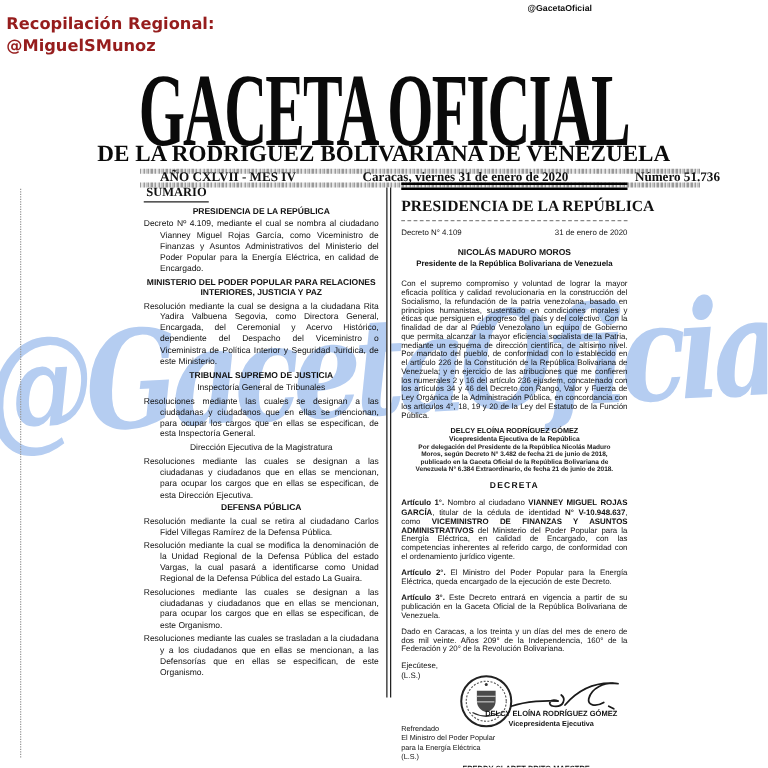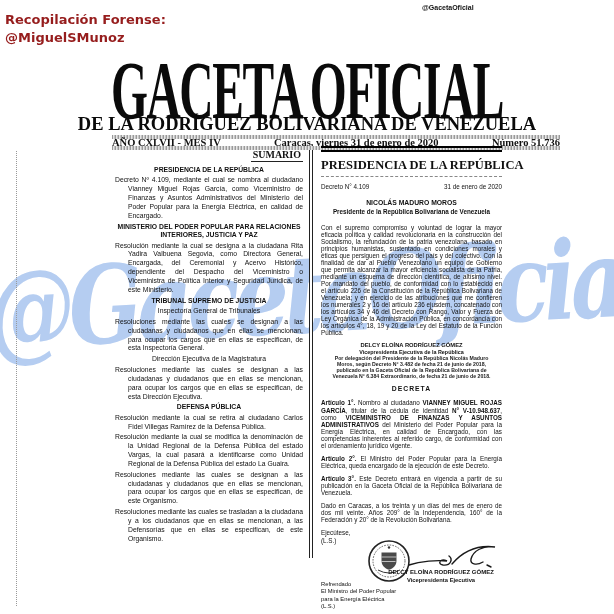--- a/index.html
+++ b/index.html
@@ -20,32 +20,32 @@
           font-family:"Liberation Serif",serif;font-weight:bold;font-size:66px;
           letter-spacing:-2px;transform:scale(.72,1.26);transform-origin:50% 0;
           white-space:nowrap;color:#0a0a0a;}
   .gsub{position:absolute;top:114px;left:0;width:614px;text-align:center;z-index:1;
         font-family:"Liberation Serif",serif;font-weight:bold;font-size:18.5px;
         white-space:nowrap;color:#0a0a0a;}
   .stipple{position:absolute;z-index:1;height:4px;
            background:repeating-linear-gradient(90deg,#9a9a9a 0 1px,#e6e6e6 1px 2px,#c4c4c4 2px 3px);}
   .s1{top:135px;left:112px;width:448px;}
   .s2{top:146px;left:112px;width:448px;}
-  .dateline{position:absolute;top:137px;left:112px;width:448px;z-index:1;display:flex;
+  .dateline{position:absolute;top:137px;left:128px;width:448px;z-index:1;display:flex;
             justify-content:space-between;align-items:baseline;
             font-family:"Liberation Serif",serif;font-weight:bold;font-size:10.5px;}
   
   .vrule-left{position:absolute;z-index:1;left:16px;top:151px;height:455px;width:0;
               border-left:1px dotted #999;}
   .vrule-mid{position:absolute;z-index:1;left:309px;top:150px;height:408px;width:2px;
              border-left:1px solid #222;border-right:1px solid #222;background:#fff;}
   
   .col-left{position:absolute;z-index:1;top:148px;left:115px;width:188px;
             font-size:6.8px;line-height:1.3;text-align:justify;}
-  .sumario{text-align:right;font-family:"Liberation Serif",serif;font-weight:bold;
+  .sumario{text-align:left;font-family:"Liberation Serif",serif;font-weight:bold;
            font-size:10px;margin-bottom:5px;}
   .sumario span{border-bottom:1px solid #222;padding:0 2px 1px;}
   .sum-h{font-weight:bold;text-align:center;margin:5px 0 1px;line-height:1.25;}
   .sum-s{text-align:center;margin:3px 0 1px;}
   .sum-e{margin:0 0 2px;padding-left:13px;text-indent:-13px;}
   .col-left p{margin:0 0 2px;}
   
   .col-right{position:absolute;z-index:1;top:146px;left:321px;width:181px;
              font-size:6.3px;line-height:1.12;}
   .dbl-rule{height:2px;border-top:2.5px solid #000;border-bottom:2.5px solid #000;margin-bottom:6px;}
@@ -79,21 +79,21 @@
 </head>
 <body>
 
 <div class="page">
 
   <div class="watermark"><span class="wm-main">@GacetaOficial</span></div>
 
   <div class="top-handle">@GacetaOficial</div>
 
   <div class="forensic">
-    <div>Recopilación Forense:</div>
+    <div>Recopilación Regional:</div>
     <div>@MiguelSMunoz</div>
   </div>
 
   <div class="gtitle">GACETA OFICIAL</div>
   <div class="gsub">DE LA RODRÍGUEZ BOLIVARIANA DE VENEZUELA</div>
   <div class="stipple s1"></div>
   <div class="dateline">
     <span>AÑO CXLVII  -  MES IV</span>
     <span>Caracas, viernes 31 de enero de 2020</span>
     <span>Número 51.736</span>

